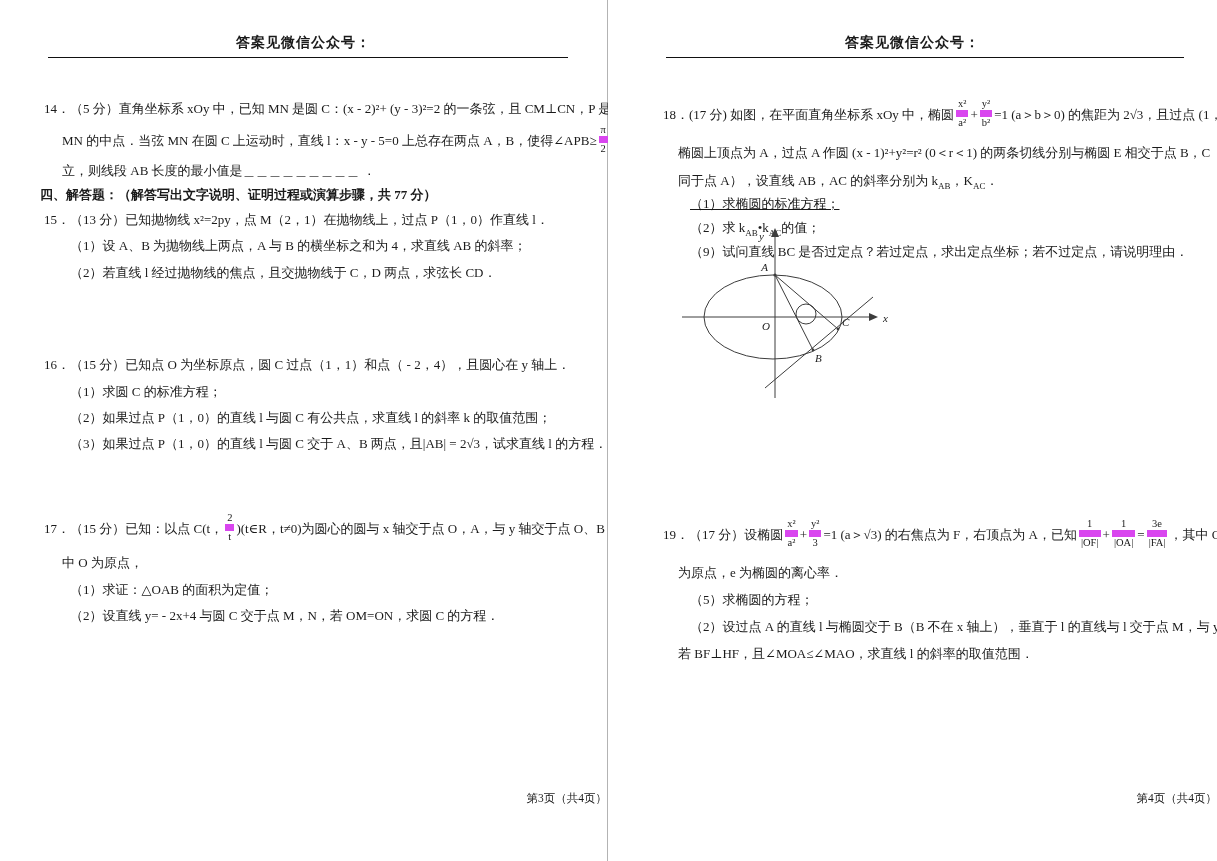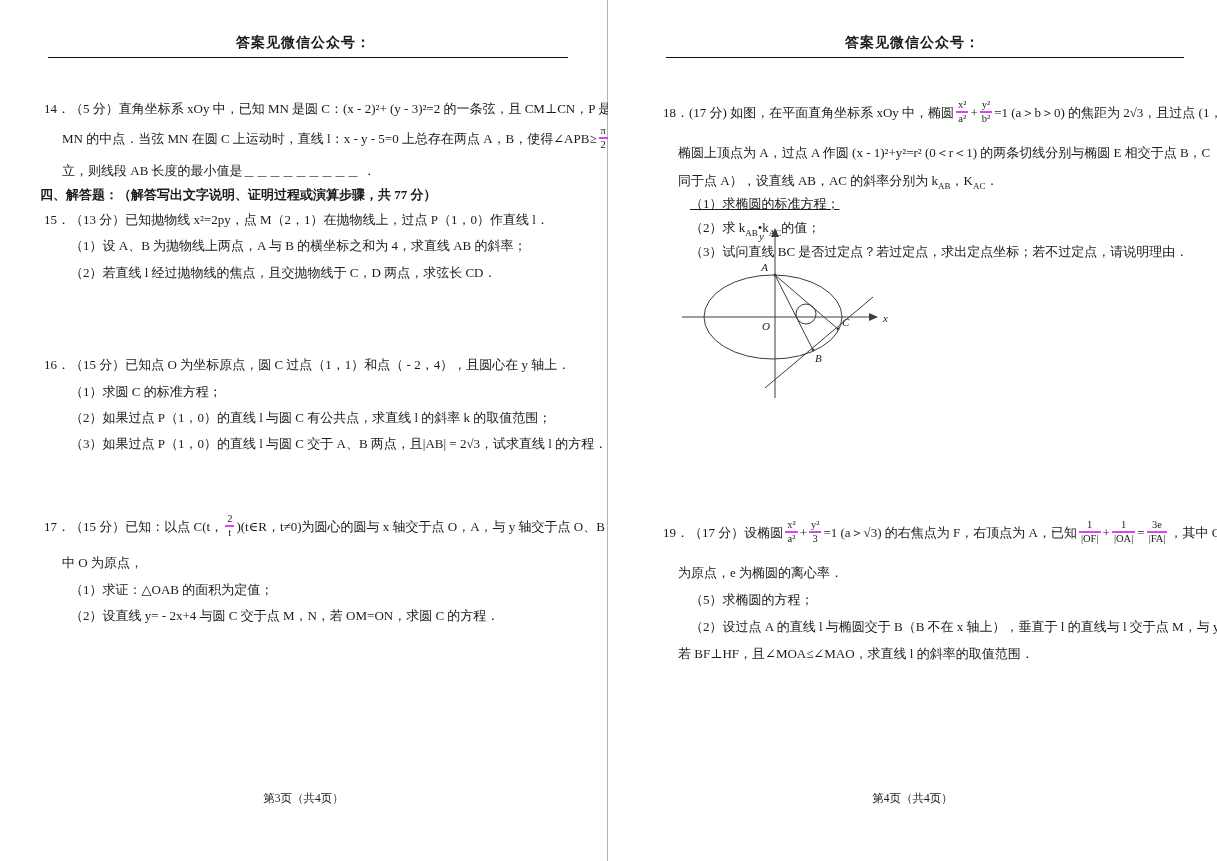--- a/index.html
+++ b/index.html
@@ -19,25 +19,25 @@
   .page-left .header-rule{top:57px;left:48px;width:520px;}
   .page-right .header-rule{top:57px;left:58px;width:518px;}
   .line{
     position:absolute;white-space:nowrap;font-size:13px;line-height:26px;margin-top:32px;
   }
   .bold{font-weight:bold;}
   .frac{
     display:inline-block;vertical-align:middle;text-align:center;
     font-size:10.5px;line-height:1.15;margin:0 2px;position:relative;top:-2px;
   }
-  .frac .num{display:block;border-bottom:2px solid #d946ef;padding:0 2px;}
+  .frac .num{display:block;border-bottom:7px solid #d946ef;padding:0 2px;}
   .frac .den{display:block;padding:0 2px;}
   sub{font-size:9px;line-height:1;}
   .page-footer{
-    position:absolute;top:791px;left:0;right:0;text-align:center;font-size:11.5px;
+    position:absolute;top:791px;left:0;right:0;text-align:right;font-size:11.5px;
   }
   .figure{position:absolute;}
   .figure svg text{font-family:"Liberation Serif","DejaVu Serif",serif;font-style:italic;font-size:11px;fill:#222;}
 </style>
 </head>
 <body>
 
 <div class="page page-left">
   <div class="page-header">答案见微信公众号：</div>
   <div class="header-rule"></div>
@@ -67,21 +67,21 @@
 
 <div class="page page-right">
   <div class="page-header">答案见微信公众号：</div>
   <div class="header-rule"></div>
 
   <div class="line" style="top:68px;left:55px;">18．(17 分) 如图，在平面直角坐标系 xOy 中，椭圆<span class="frac"><span class="num">x²</span><span class="den">a²</span></span>+<span class="frac"><span class="num">y²</span><span class="den">b²</span></span>=1 (a＞b＞0) 的焦距为 2√3，且过点 (1，)，</div>
   <div class="line" style="top:108px;left:70px;">椭圆上顶点为 A，过点 A 作圆 (x - 1)²+y²=r² (0＜r＜1) 的两条切线分别与椭圆 E 相交于点 B，C（不</div>
   <div class="line" style="top:136px;left:70px;">同于点 A），设直线 AB，AC 的斜率分别为 k<sub>AB</sub>，K<sub>AC</sub>．</div>
   <div class="line" style="top:159px;left:82px;text-decoration:underline;">（1）求椭圆的标准方程；</div>
   <div class="line" style="top:183px;left:82px;">（2）求 k<sub>AB</sub>•k<sub>AC</sub>的值；</div>
-  <div class="line" style="top:207px;left:82px;">（3）试问直线 BC 是否过定点？若过定点，求出定点坐标；若不过定点，请说明理由．</div>
+  <div class="line" style="top:207px;left:82px;">（9）试问直线 BC 是否过定点？若过定点，求出定点坐标；若不过定点，请说明理由．</div>
 
   <div class="figure" style="top:226px;left:66px;width:232px;height:178px;">
     <svg width="232" height="178" viewBox="0 0 232 178">
       <g stroke="#3c3c3c" stroke-width="1" fill="none">
 
         <line x1="8" y1="91" x2="198" y2="91"></line>
         <line x1="101" y1="6" x2="101" y2="172"></line>
 
         <ellipse cx="99" cy="91" rx="69" ry="42"></ellipse>
 

